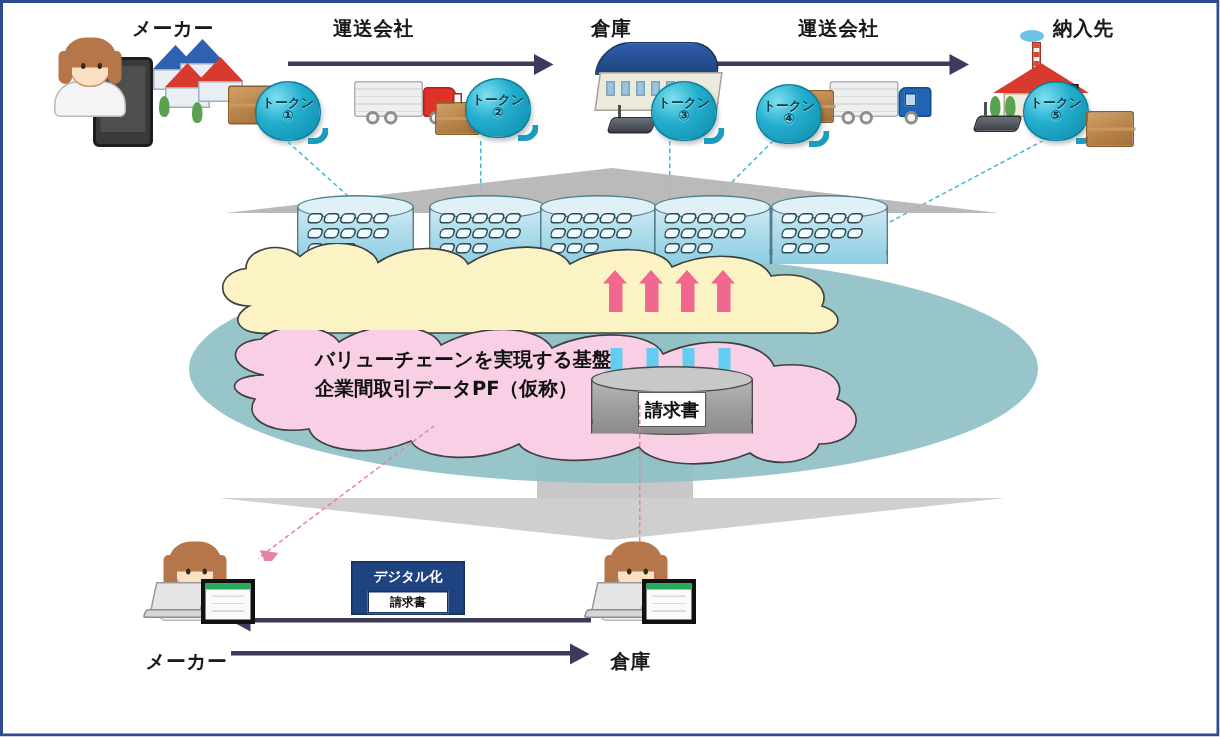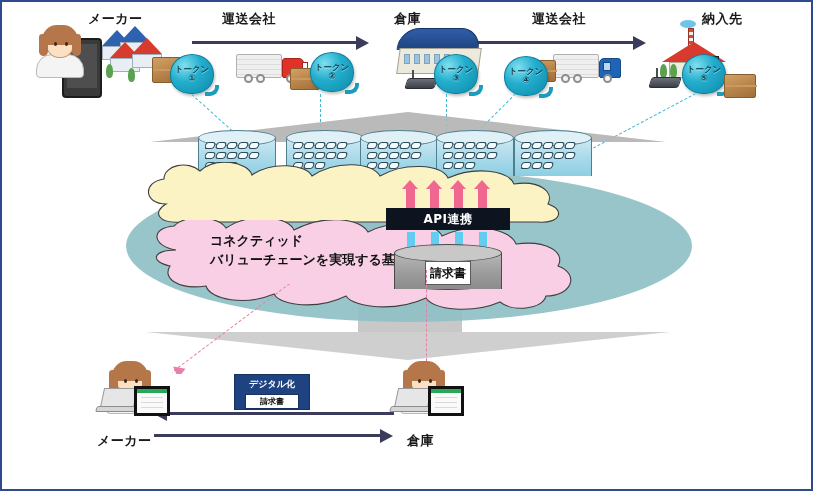--- a/index.html
+++ b/index.html
@@ -672,32 +672,29 @@
   <div class="cloudwrap" style="left:140px; top:218px;">
     <svg width="452" height="92" viewBox="0 0 452 92">
       <path d="M34,30 C10,26 8,8 32,6 C44,-6 76,-4 84,8 C108,-8 146,-4 152,10
                C182,-6 218,-2 226,12 C254,-2 294,2 300,16 C330,2 368,8 374,24
                C404,20 424,32 416,46 C438,54 430,76 404,76 C400,90 370,92 358,82
                C330,94 292,90 284,78 C254,92 212,88 204,76 C176,90 138,86 132,74
                C104,86 68,80 64,66 C36,70 20,58 28,46 C8,42 10,30 34,30 Z" fill="#f8cfe4" stroke="#3f3f3f" stroke-width="1.1"></path>
     </svg>
   </div>
   <div class="cloud-txt-pink" style="left:208px; top:230px;">
-    <div>コネクティッド</div>
     <div>バリューチェーンを実現する基盤</div>
+    <div>企業間取引データPF（仮称）</div>
   </div>
 
   <div class="up-arrow" style="left:404px; top:186px; height:20px;"></div>
   <div class="up-arrow" style="left:428px; top:186px; height:20px;"></div>
   <div class="up-arrow" style="left:452px; top:186px; height:20px;"></div>
   <div class="up-arrow" style="left:476px; top:186px; height:20px;"></div>
 
-  <div class="abs api-box" style="left:384px; top:206px; width:124px; height:22px;">
-    <span>API連携</span>
-  </div>
 
   <div class="dn-arrow" style="left:405px; top:230px; height:16px;"></div>
   <div class="dn-arrow" style="left:429px; top:230px; height:16px;"></div>
   <div class="dn-arrow" style="left:453px; top:230px; height:16px;"></div>
   <div class="dn-arrow" style="left:477px; top:230px; height:16px;"></div>
 
   <div class="gcyl" style="left:392px; top:242px;">
     <div class="gcyl-bot"></div>
       <div class="gcyl-body"></div>
       <div class="gcyl-top"></div>

